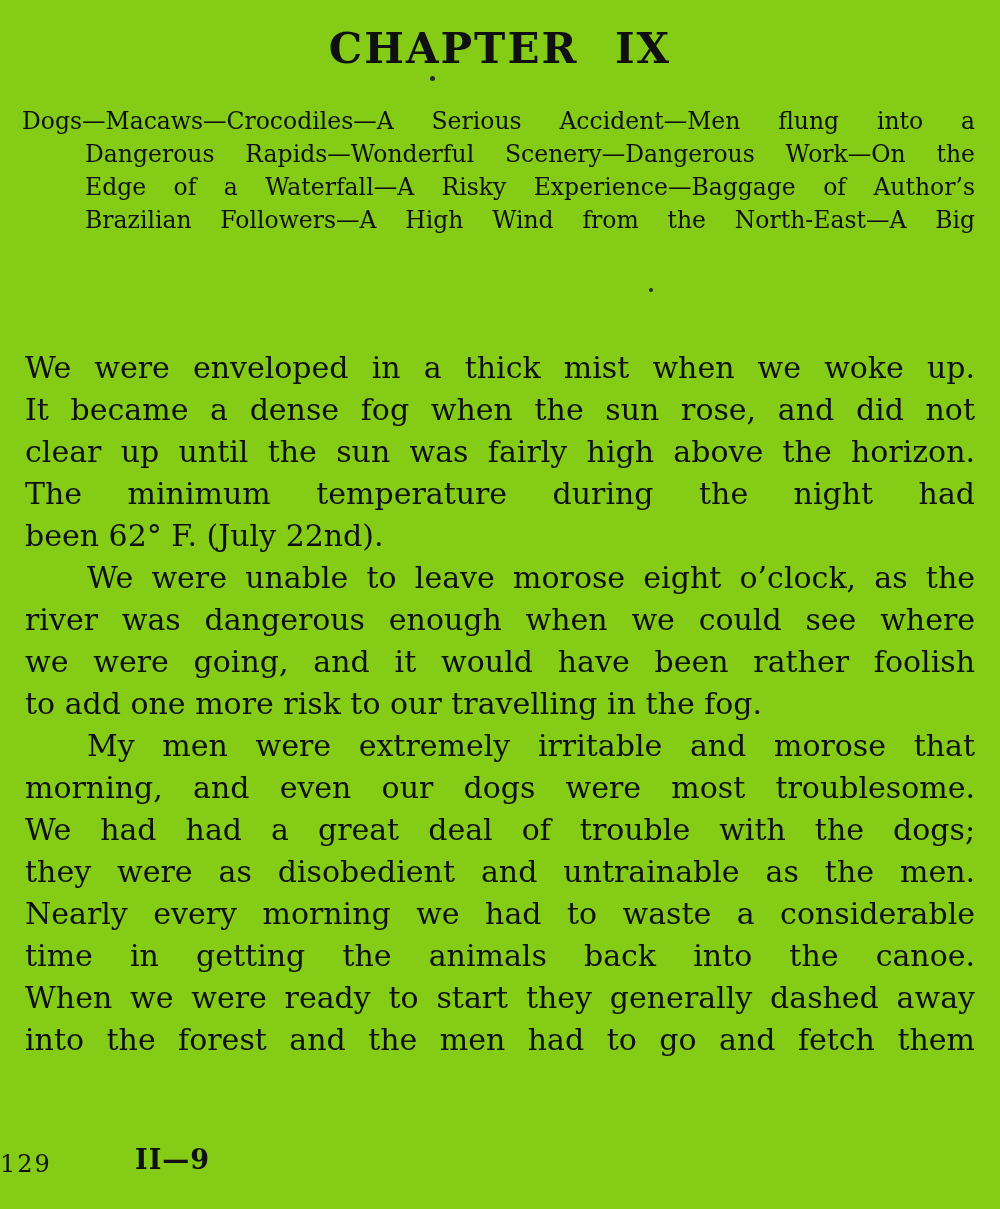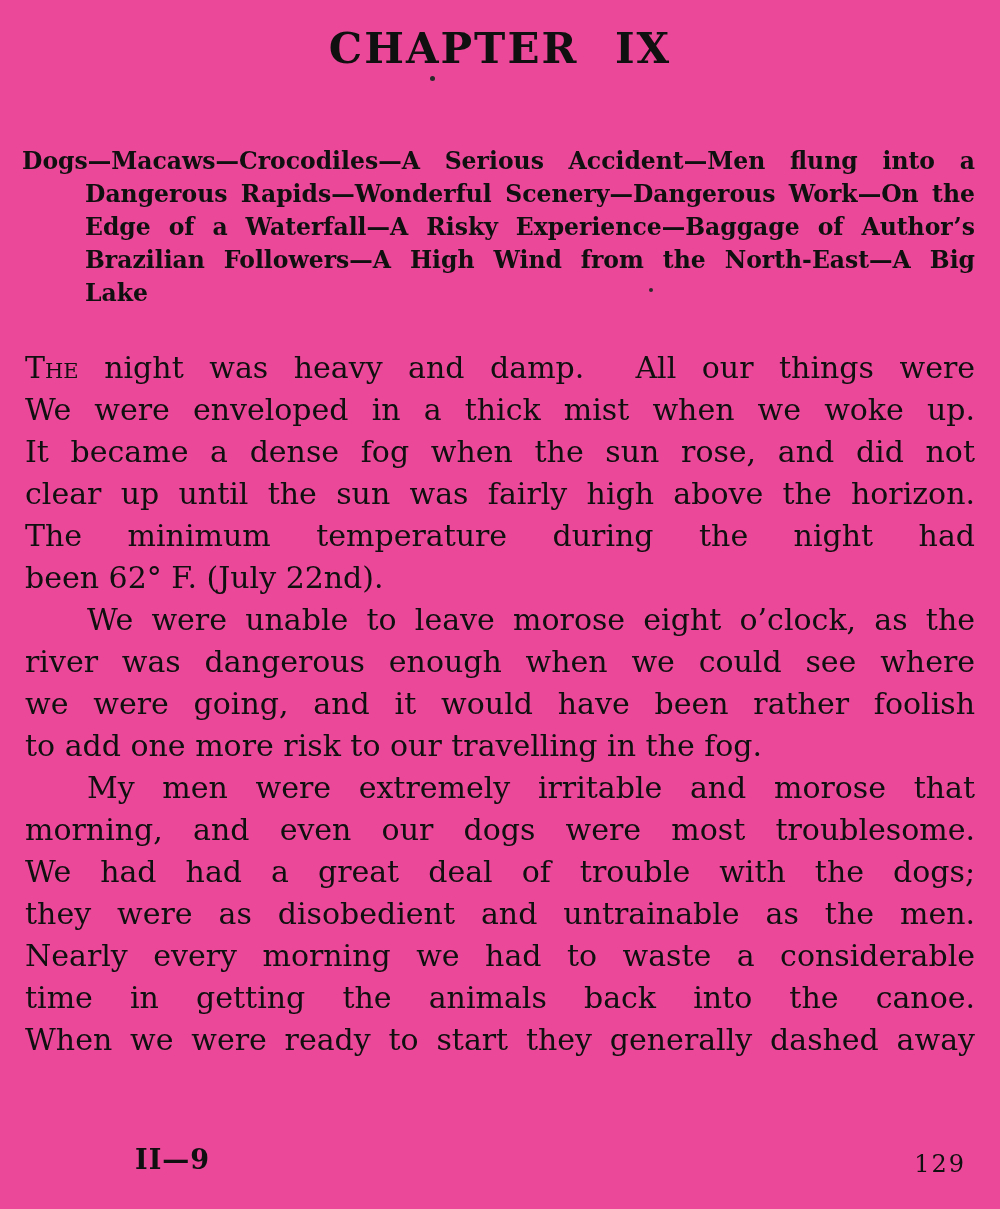--- a/index.html
+++ b/index.html
@@ -1,20 +1,20 @@
 <!DOCTYPE html>
 <html><head>
 <meta charset="utf-8">
 <style>
   html, body { margin: 0; padding: 0; }
   .page {
     position: relative;
     width: 1000px;
     height: 1209px;
-    background: #ec4899;
+    background: #84cc16;
     color: #101010;
     font-family: "DejaVu Serif", serif;
     overflow: hidden;
   }
   .chapter-title {
     position: absolute;
     top: 24px;
     left: 0;
     right: 0;
     text-align: center;
@@ -23,23 +23,22 @@
     letter-spacing: 2px;
     word-spacing: 20px;
     white-space: nowrap;
   }
   .summary {
     position: absolute;
     top: 105px;
     left: 22px;
     width: 953px;
     font-size: 23.5px;
-    font-weight: bold;
+    font-weight: normal;
     line-height: 33px;
-    margin-top: 40px;
   }
   .summary .sline {
     text-align: justify;
     text-align-last: justify;
     padding-left: 63px;
   }
   .summary .sline.first { padding-left: 0; }
   .summary .sline.endline { text-align-last: left; }
   .body-text {
     position: absolute;
@@ -63,21 +62,21 @@
     font-size: 27px;
     font-weight: bold;
     letter-spacing: 1px;
     margin-left: 40px;
   }
   .footer-pagenum {
     position: absolute;
     left: 0;
     right: 34px;
     top: 1150px;
-    text-align: right;
+    text-align: left;
     font-size: 24px;
     letter-spacing: 2px;
   }
   .artifact-dot {
     position: absolute;
     width: 5px;
     height: 5px;
     background: #2a2a2a;
     border-radius: 50%;
   }
@@ -92,45 +91,41 @@
   <div class="chapter-title">CHAPTER IX</div>
 
   <div class="artifact-dot a1"></div>
   <div class="artifact-dot a2"></div>
 
   <div class="summary">
     <div class="sline first">Dogs—Macaws—Crocodiles—A Serious Accident—Men flung into a</div>
     <div class="sline">Dangerous Rapids—Wonderful Scenery—Dangerous Work—On the</div>
     <div class="sline">Edge of a Waterfall—A Risky Experience—Baggage of Author’s</div>
     <div class="sline">Brazilian Followers—A High Wind from the North-East—A Big</div>
-    <div class="sline endline">Lake</div>
   </div>
 
   <div class="body-text">
 
-    <div class="bline">
-      <span class="lead-smallcaps">The</span>
-      <span>night was heavy and damp.&nbsp; All our things were</span>
-    </div>
     <div class="bline">We were enveloped in a thick mist when we woke up.</div>
     <div class="bline">It became a dense fog when the sun rose, and did not</div>
     <div class="bline">clear up until the sun was fairly high above the horizon.</div>
     <div class="bline">The minimum temperature during the night had</div>
     <div class="bline endline">been 62° F. (July 22nd).</div>
 
     <div class="bline indented">We were unable to leave morose eight o’clock, as the</div>
     <div class="bline">river was dangerous enough when we could see where</div>
     <div class="bline">we were going, and it would have been rather foolish</div>
     <div class="bline endline">to add one more risk to our travelling in the fog.</div>
 
     <div class="bline indented">My men were extremely irritable and morose that</div>
     <div class="bline">morning, and even our dogs were most troublesome.</div>
     <div class="bline">We had had a great deal of trouble with the dogs;</div>
     <div class="bline">they were as disobedient and untrainable as the men.</div>
     <div class="bline">Nearly every morning we had to waste a considerable</div>
     <div class="bline">time in getting the animals back into the canoe.</div>
     <div class="bline">When we were ready to start they generally dashed away</div>
+    <div class="bline">into the forest and the men had to go and fetch them</div>
   </div>
 
   <div class="footer-signature">II—9</div>
   <div class="footer-pagenum">129</div>
 
 </div>
 
 </body></html>

